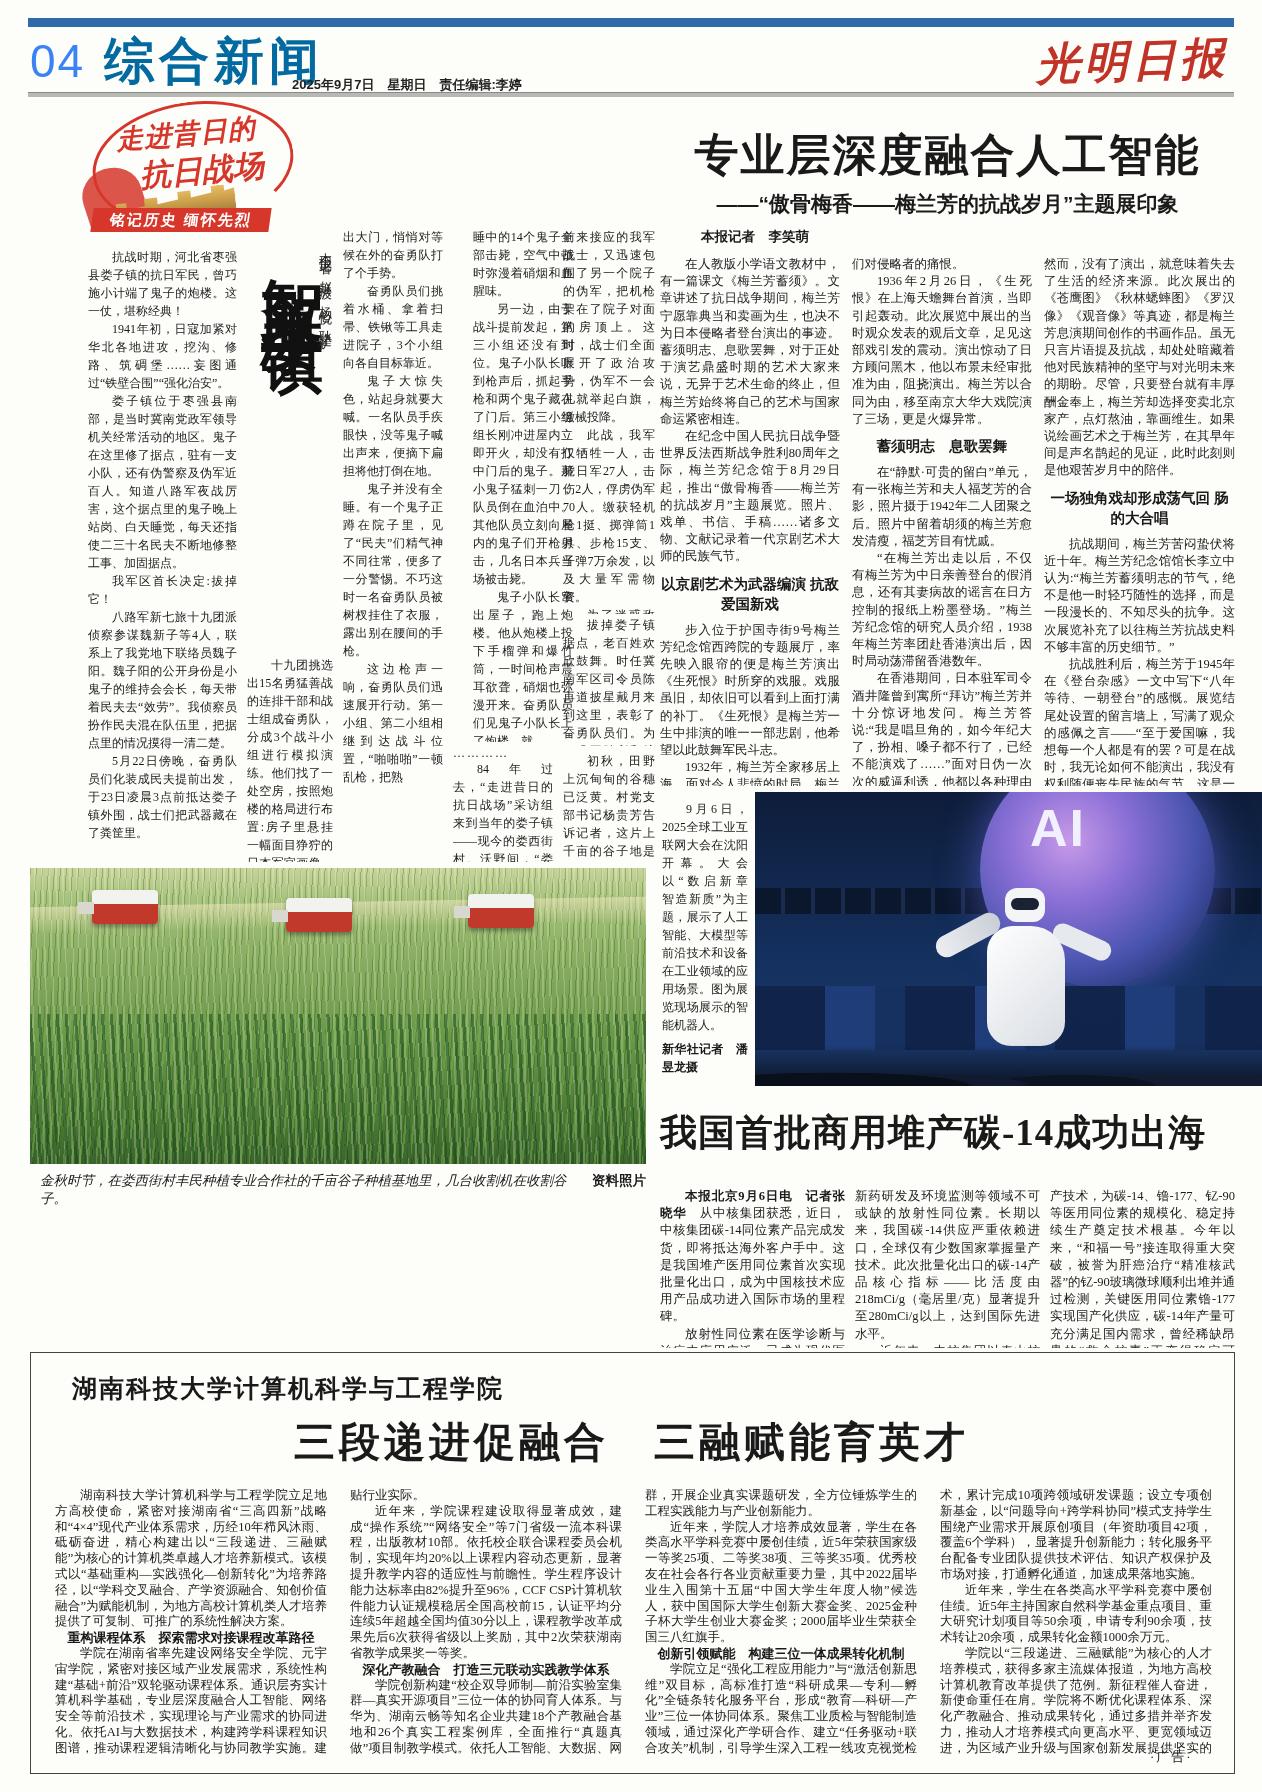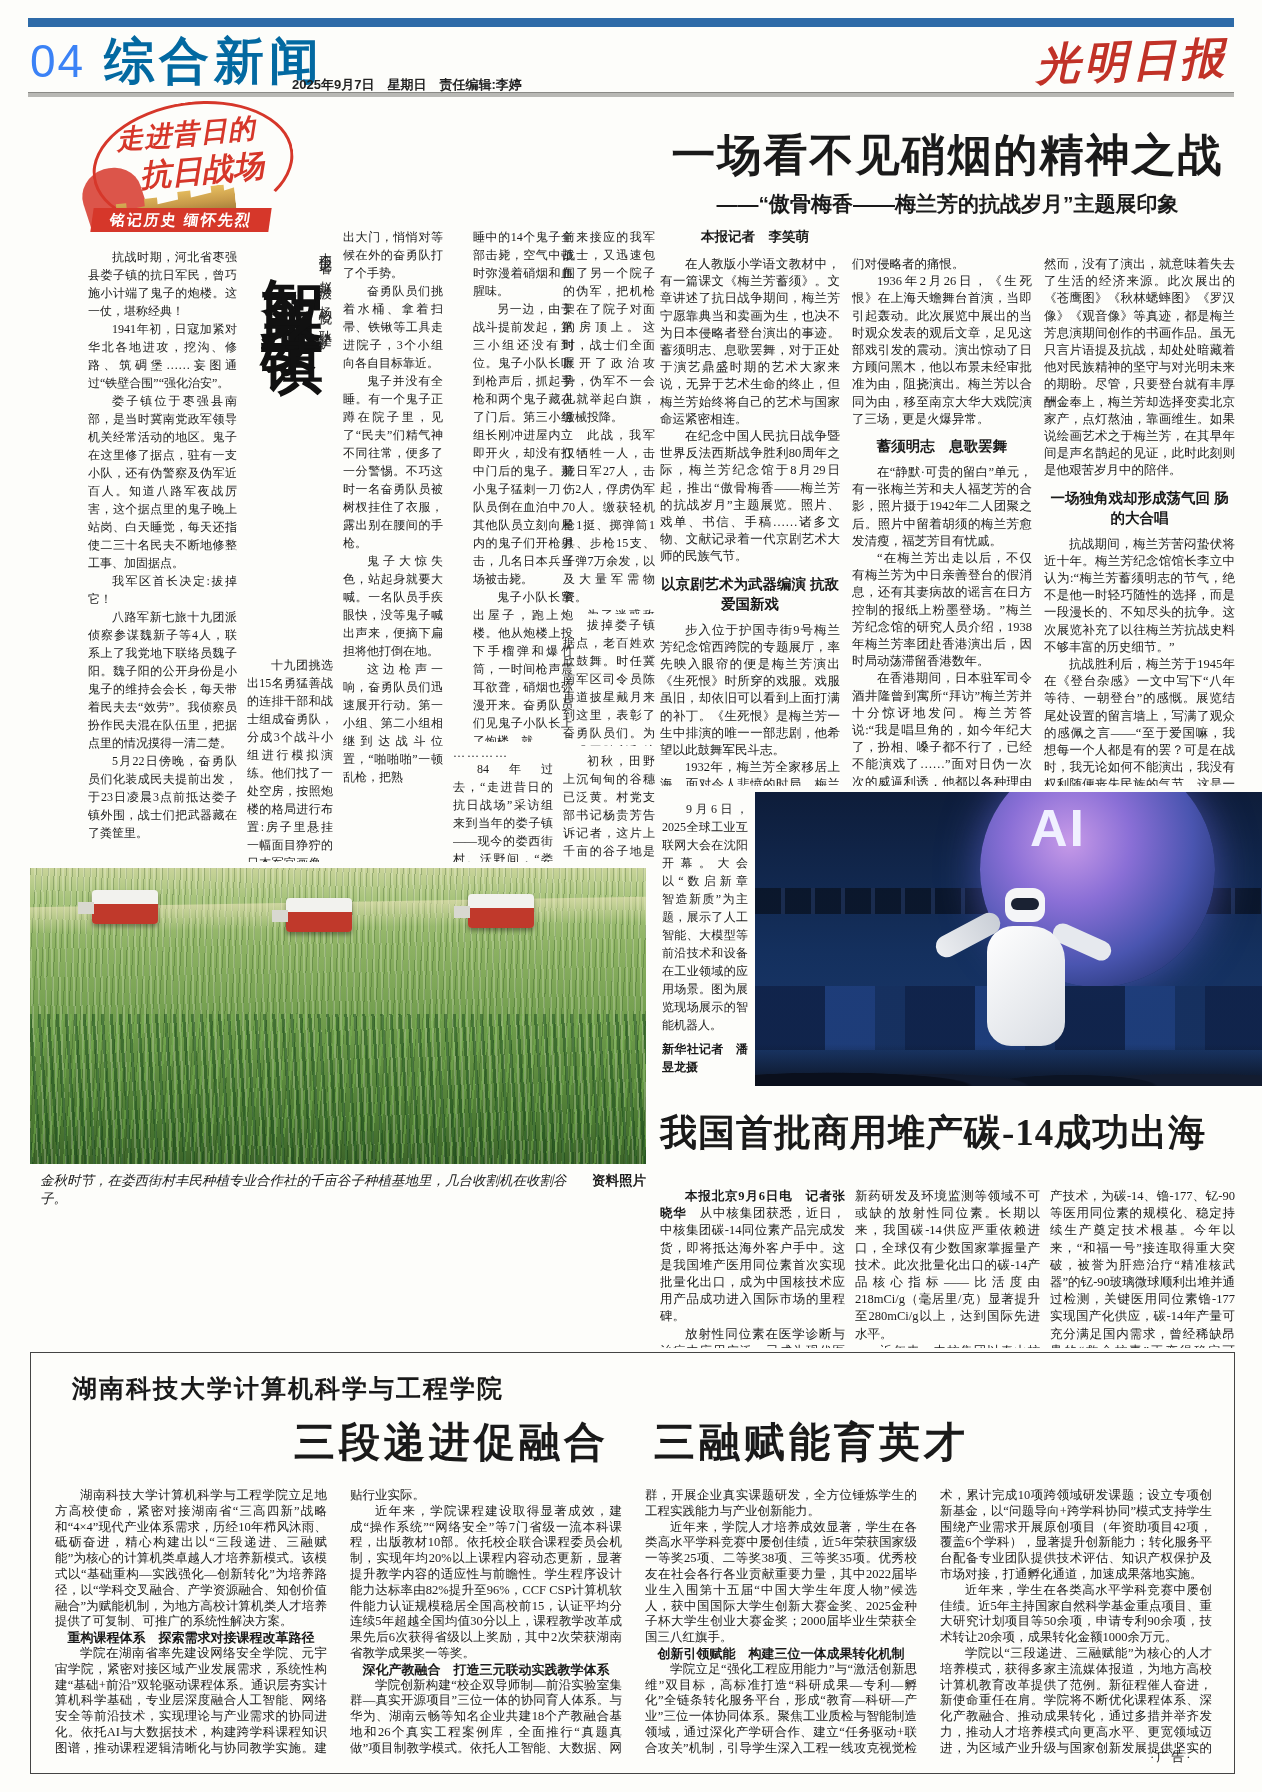--- a/index.html
+++ b/index.html
@@ -105,22 +105,22 @@
   <div class="abs vtitle">智取娄子镇</div>
   <div class="abs vbyline">
     <span>本报记者</span>　<span>赵洪波　杨心悦　耿建扩</span>
   </div>
   <div class="col body12 abs" style="left:247px;top:656px;width:86px;height:206px;">
       <p>十九团挑选出15名勇猛善战的连排干部和战士组成奋勇队，分成3个战斗小组进行模拟演练。他们找了一处空房，按照炮楼的格局进行布置:房子里悬挂一幅面目狰狞的日本军官画像，将其当作靶子练习射击。</p>
     </div>
   <div class="col body12 abs" style="left:343px;top:228px;width:100px;height:634px;">
       <p class="noind">出大门，悄悄对等候在外的奋勇队打了个手势。</p>
       <p>奋勇队员们挑着水桶、拿着扫帚、铁锹等工具走进院子，3个小组向各自目标靠近。</p>
+      <p>鬼子大惊失色，站起身就要大喊。一名队员手疾眼快，没等鬼子喊出声来，便摘下扁担将他打倒在地。</p>
       <p>鬼子并没有全睡。有一个鬼子正蹲在院子里，见了“民夫”们精气神不同往常，便多了一分警惕。不巧这时一名奋勇队员被树杈挂住了衣服，露出别在腰间的手枪。</p>
-      <p>鬼子大惊失色，站起身就要大喊。一名队员手疾眼快，没等鬼子喊出声来，便摘下扁担将他打倒在地。</p>
       <p>这边枪声一响，奋勇队员们迅速展开行动。第一小组、第二小组相继到达战斗位置，“啪啪啪”一顿乱枪，把熟</p>
     </div>
   <div class="col body12 abs" style="left:453px;top:228px;width:100px;height:514px;margin-left:20px;">
       <p class="noind">睡中的14个鬼子全部击毙，空气中顿时弥漫着硝烟和血腥味。</p>
       <p>另一边，由于战斗提前发起，第三小组还没有到位。鬼子小队长听到枪声后，抓起手枪和两个鬼子藏在了门后。第三小组组长刚冲进屋内立即开火，却没有打中门后的鬼子。那小鬼子猛刺一刀，队员倒在血泊中。其他队员立刻向屋内的鬼子们开枪射击，几名日本兵当场被击毙。</p>
       <p>鬼子小队长窜出屋子，跑上炮楼。他从炮楼上投下手榴弹和爆竹筒，一时间枪声震耳欲聋，硝烟也弥漫开来。奋勇队员们见鬼子小队长上了炮楼，就</p>
     </div>
   <div class="col body12 abs dots" style="left:453px;top:744px;width:100px;height:14px;">
       <p class="noind">…………</p>
     </div>
@@ -132,21 +132,21 @@
       <p>此战，我军仅牺牲一人，击毙日军27人，击伤2人，俘虏伪军70人。缴获轻机枪1挺、掷弹筒1具、步枪15支、子弹7万余发，以及大量军需物资。</p>
       <p>为了迷惑敌人，八路军战士在撤出时还故意将“维持会长”魏子阳当众带走，并高喊“严惩汉奸”。</p>
     </div>
   <div class="col body12 abs" style="left:563px;top:616px;width:92px;height:130px;">
       <p>拔掉娄子镇据点，老百姓欢欣鼓舞。时任冀南军区司令员陈再道披星戴月来到这里，表彰了奋勇队员们。为了巩固胜利和扩大战果，冀南军区决定在当地成立一支娄子镇游击队，由十九团拨给他们30支步枪。</p>
     </div>
   <div class="col body12 abs" style="left:563px;top:752px;width:92px;height:110px;">
       <p>初秋，田野上沉甸甸的谷穗已泛黄。村党支部书记杨贵芳告诉记者，这片上千亩的谷子地是娄西街村丰民种植专业合作社的种植基地，不但实现了托管式订单种植，还实现了智慧化农业生产。</p>
     </div>
 
-  <div class="abs a2head">一场看不见硝烟的精神之战</div>
+  <div class="abs a2head">专业层深度融合人工智能</div>
   <div class="abs a2sub">——“傲骨梅香——梅兰芳的抗战岁月”主题展印象</div>
   <div class="abs a2byline">本报记者　李笑萌</div>
   <div class="col body13 abs" style="left:660px;top:256px;width:180px;height:530px;">
     <div>
         <p>在人教版小学语文教材中，有一篇课文《梅兰芳蓄须》。文章讲述了抗日战争期间，梅兰芳宁愿靠典当和卖画为生，也决不为日本侵略者登台演出的事迹。蓄须明志、息歌罢舞，对于正处于演艺鼎盛时期的艺术大家来说，无异于艺术生命的终止，但梅兰芳始终将自己的艺术与国家命运紧密相连。</p>
         <p>在纪念中国人民抗日战争暨世界反法西斯战争胜利80周年之际，梅兰芳纪念馆于8月29日起，推出“傲骨梅香——梅兰芳的抗战岁月”主题展览。照片、戏单、书信、手稿……诸多文物、文献记录着一代京剧艺术大师的民族气节。</p>
       </div>
     <div class="subhead">以京剧艺术为武器编演 抗敌爱国新戏</div>
     <div>
         <p>步入位于护国寺街9号梅兰芳纪念馆西跨院的专题展厅，率先映入眼帘的便是梅兰芳演出《生死恨》时所穿的戏服。戏服虽旧，却依旧可以看到上面打满的补丁。《生死恨》是梅兰芳一生中排演的唯一一部悲剧，他希望以此鼓舞军民斗志。</p>

